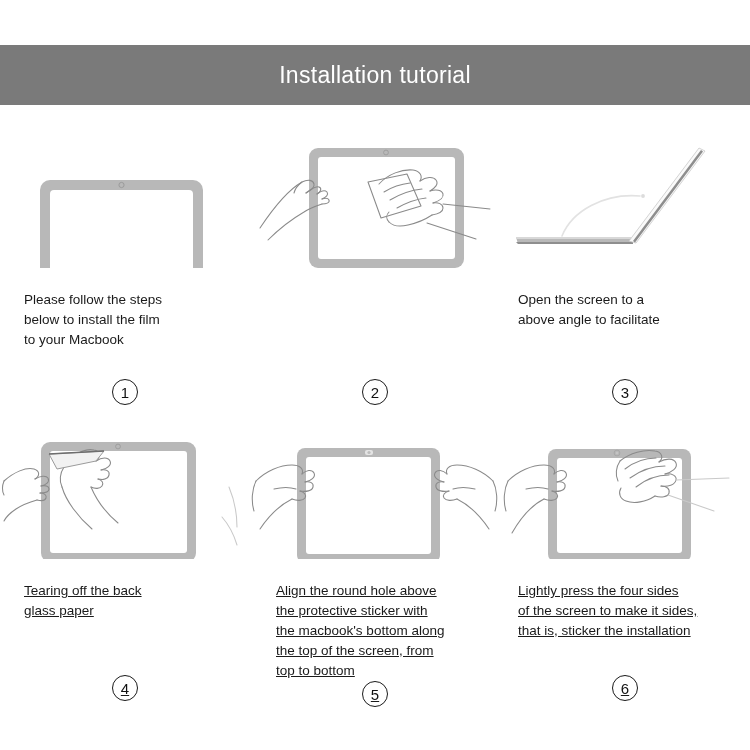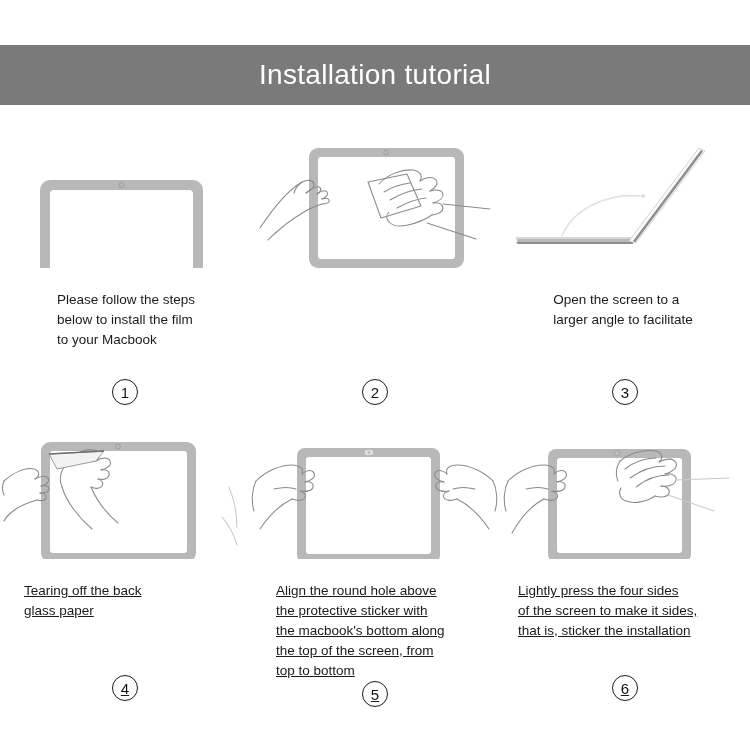--- a/index.html
+++ b/index.html
@@ -23,21 +23,21 @@
     top: 45px;
     width: 750px;
     height: 60px;
     background: #7a7a7a;
     display: flex;
     align-items: center;
     justify-content: center;
   }
   .header-title {
     color: #ffffff;
-    font-size: 28px;
+    font-size: 23px;
     font-weight: 400;
     letter-spacing: 0.3px;
     line-height: 1;
   }
 
   
   .steps-grid {
     position: absolute;
     left: 0;
     top: 120px;
@@ -45,21 +45,21 @@
     display: flex;
     flex-wrap: wrap;
   }
   .step-cell {
     width: 250px;
     box-sizing: border-box;
     display: flex;
     flex-direction: column;
     align-items: stretch;
   }
-  .row-1 .step-cell { height: 295px; align-items: center; }
+  .row-1 .step-cell { height: 295px; }
   .row-2 .step-cell { height: 300px; text-decoration: underline; }
 
   .step-figure {
     height: 130px;
     position: relative;
     margin-top: 16px;
   }
   .step-figure svg { display: block; }
 
   .step-caption {
@@ -181,21 +181,21 @@
           <g>
             <path d="M129 103 L199 10 L205 13 L136 105 Z" fill="#fafafa" stroke="#c9c9c9" stroke-width="0.8"></path>
             <path d="M133 103 L201 12 L203 13.5 L135 104.5 Z" fill="#8e8e8e"></path>
           </g>
           <path d="M62 98 C72 73 104 55 140 58" fill="none" stroke="#e2e2e2" stroke-width="1.6" stroke-linecap="round"></path>
           <circle cx="143" cy="58" r="1.9" fill="#dcdcdc"></circle>
         </svg>
       </div>
       <div class="step-caption">
         <span class="caption-line">Open the screen to a</span>
-        <span class="caption-line">larger angle to facilitate</span>
+        <span class="caption-line">above angle to facilitate</span>
       </div>
       <div class="step-number-wrap">
         <div class="step-number">3</div>
       </div>
     </div>
   </div>
 
   <div class="row-2" style="display:flex;width:750px;">
 
     <div class="step-cell cell-4">

